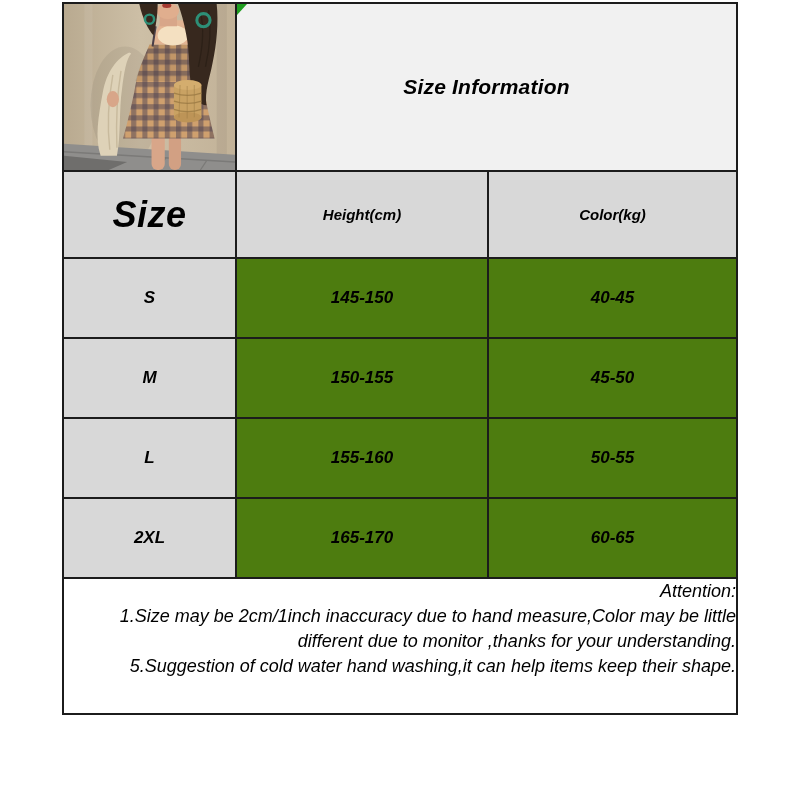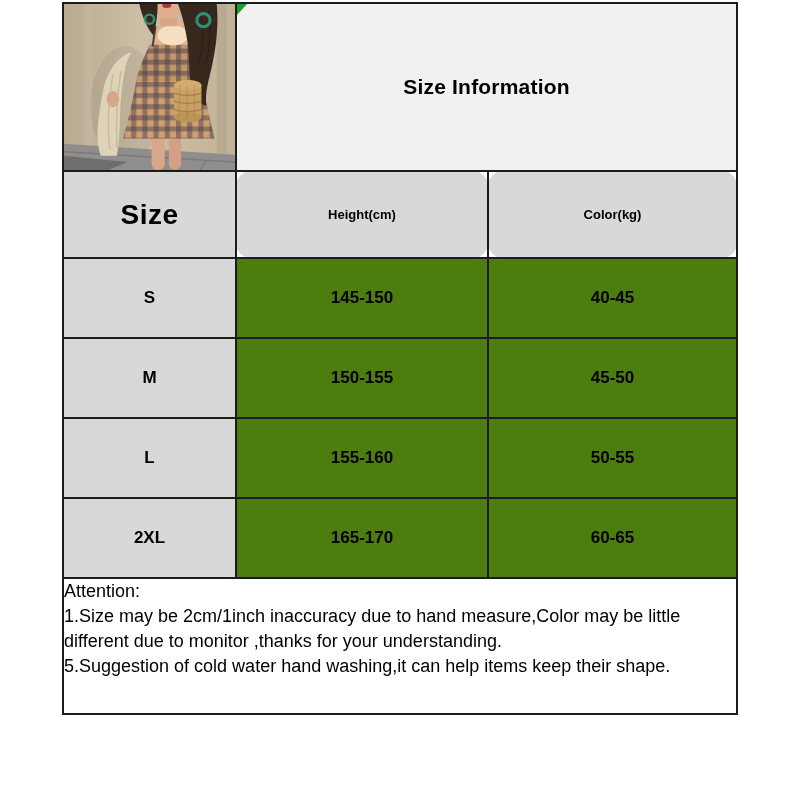--- a/index.html
+++ b/index.html
@@ -2,46 +2,46 @@
 <html><head>
 <meta charset="utf-8">
 <style>
   html,body{margin:0;padding:0;}
   body{
     width:800px;height:800px;position:relative;background:#ffffff;
     font-family:"Liberation Sans", sans-serif;color:#000;
     -webkit-font-smoothing:antialiased;
   }
   .size-sheet{position:absolute;left:62px;top:2px;}
-  table.size-table{border-collapse:collapse;table-layout:fixed;width:674px;}
+  table.size-table{border-collapse:collapse;table-layout:fixed;width:674px;font-style:italic;}
   table.size-table td, table.size-table th{border:2px solid #1c1c1c;padding:0;}
 
   .photo-cell{height:166px;width:173px;padding:0;background:#c5b69c;}
   .photo-frame{width:100%;height:166px;overflow:hidden;}
   .photo-frame svg{display:block;width:100%;height:100%;}
 
   .title-cell{
     background:#f1f1f1;text-align:center;vertical-align:middle;
     font-size:21px;font-weight:bold;letter-spacing:0.2px;position:relative;
   }
   .corner-marker{
     position:absolute;left:0;top:0;width:0;height:0;
     border-top:11px solid #1f9d1f;border-right:10px solid transparent;
   }
 
   tr.header-row th{height:85px;background:#d8d8d8;text-align:center;vertical-align:middle;}
-  th.size-header{font-size:28px;letter-spacing:0.5px;}
-  th.col-header{font-size:13px;border-radius:15px;}
+  th.size-header{font-size:36px;letter-spacing:0.5px;}
+  th.col-header{font-size:15px;}
 
   tr.data-row td{height:78px;text-align:center;vertical-align:middle;font-weight:bold;font-size:17px;}
   td.size-cell{background:#d8d8d8;}
   td.val-cell{background:#4d7c0f;}
 
   td.attention-cell{
-    height:134px;background:#ffffff;vertical-align:top;text-align:left;
+    height:134px;background:#ffffff;vertical-align:top;text-align:right;
     font-size:18px;font-weight:normal;line-height:25px;padding:2px 4px 0 3px;
   }
   .attention-cell .att-line{margin:0;}
 </style>
 </head>
 <body>
 
 <div class="size-sheet">
   <table class="size-table">
     <colgroup>

